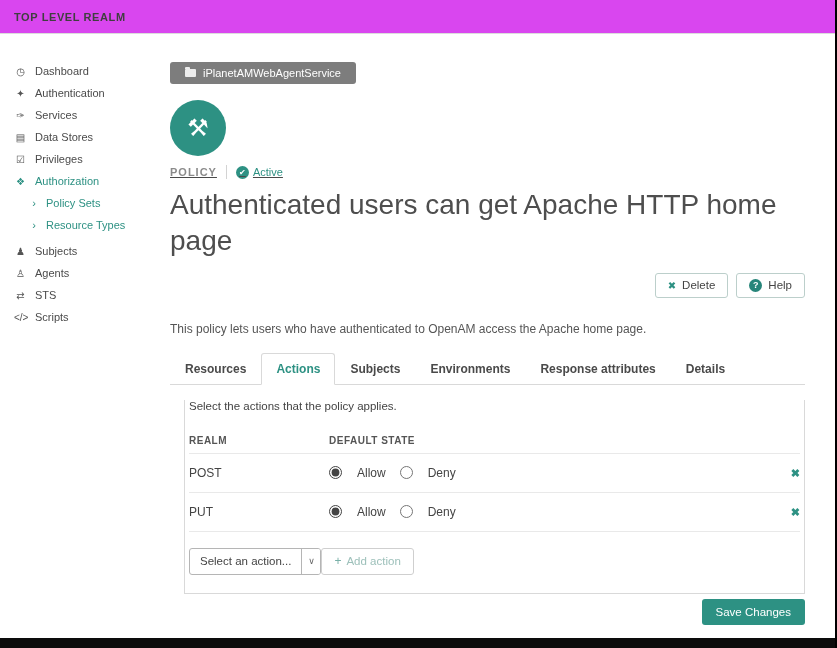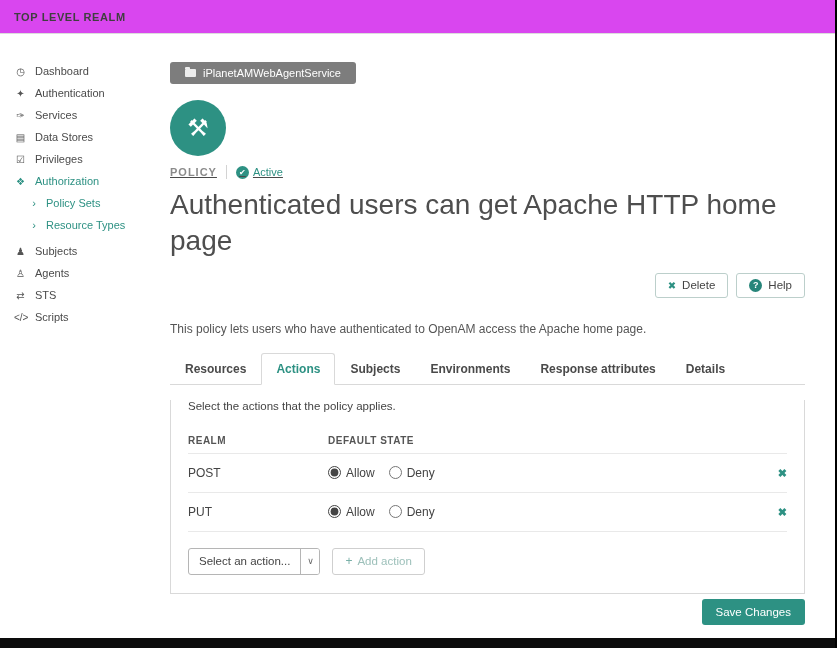--- a/index.html
+++ b/index.html
@@ -74,36 +74,36 @@
   
   .tabs{display:flex;margin-top:17px;border-bottom:1px solid var(--border);}
   .tab{
     font-size:12px;font-weight:bold;color:#4a4a4a;padding:8px 14px;cursor:pointer;
     border:1px solid transparent;border-bottom:none;margin-bottom:-1px;border-radius:3px 3px 0 0;
   }
   .tab.active{
     color:var(--accent);background:#fff;border-color:var(--border);border-bottom:1px solid #fff;
   }
   
-  .panel{border:1px solid var(--border);border-top:none;padding:0 17px;}
+  .panel{border:1px solid var(--border);border-top:none;padding:0 4px;margin-left:14px;}
   .instruction{font-size:11.5px;color:#444;margin:15px 0 16px;}
   table{width:100%;border-collapse:collapse;}
   th{
     text-align:left;font-size:10px;color:#555;letter-spacing:.5px;font-weight:bold;
     padding:7px 0;border-bottom:1px solid var(--row-border);
   }
   th.col-action{width:140px;}
   th.col-remove{width:24px;}
   td{padding:12px 0;border-bottom:1px solid var(--row-border);font-size:12px;color:#444;}
   td.remove{text-align:right;}
   .remove-x{color:var(--accent);font-size:11px;font-weight:bold;cursor:pointer;}
   .radio-group{display:flex;align-items:center;gap:14px;}
-  .radio-group label{display:inline-flex;align-items:center;gap:5px;font-size:12px;color:#444;cursor:pointer;}
+  .radio-group label{display:inline-flex;align-items:center;gap:15px;font-size:12px;color:#444;cursor:pointer;}
   .radio-group input{margin:0;width:13px;height:13px;accent-color:#444;}
-  .select-row{display:flex;gap:12px;padding:16px 0 18px;}
+  .select-row{display:flex;gap:0;padding:16px 0 18px;}
   .fake-select{
     display:inline-flex;align-items:stretch;border:1px solid #b5b5b5;border-radius:3px;
     background:#fff;height:27px;overflow:hidden;cursor:pointer;
   }
   .select-text{padding:0 10px;font-size:11.5px;color:#444;line-height:25px;min-width:92px;}
   .select-caret{
     width:19px;border-left:1px solid #b5b5b5;display:flex;align-items:center;justify-content:center;
     color:#666;font-size:9px;background:#fff;
   }
   .add-btn{

